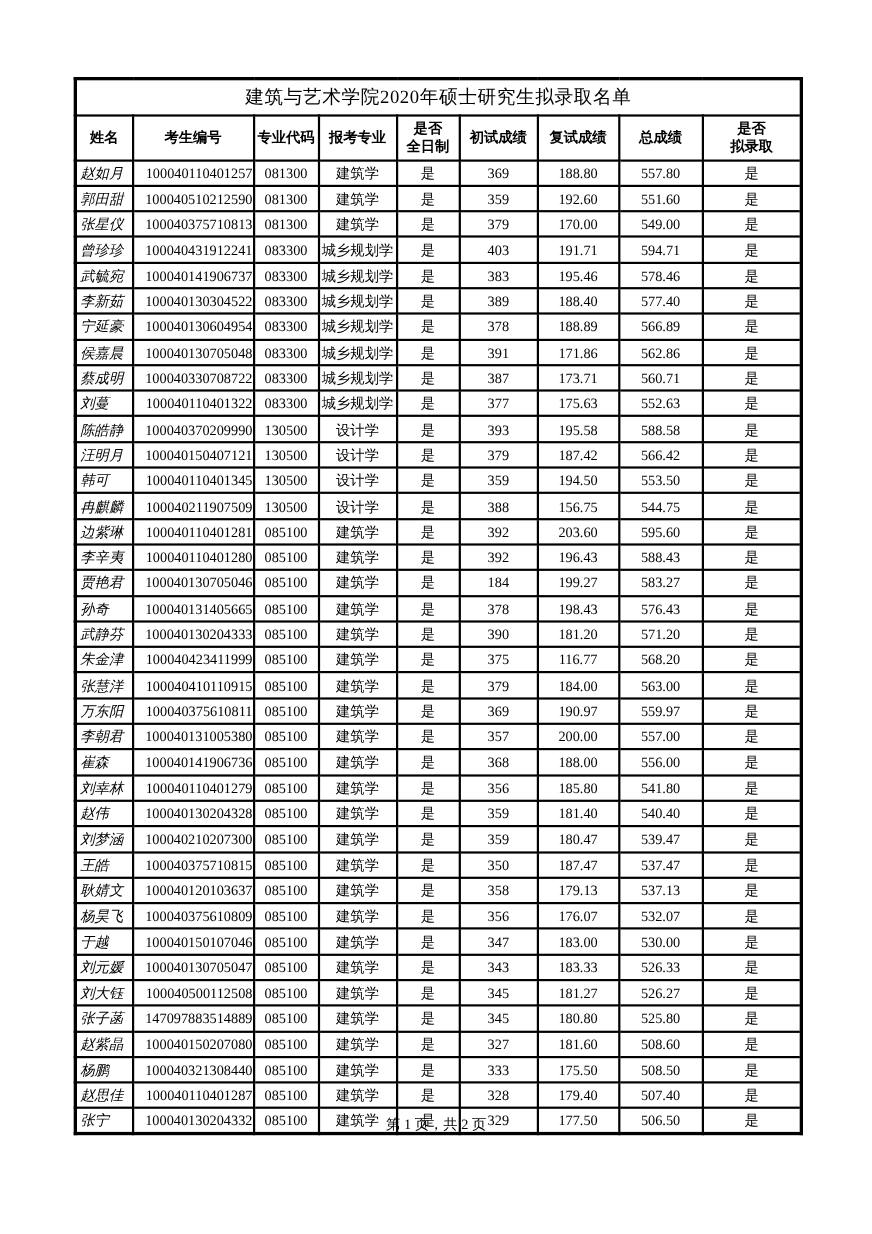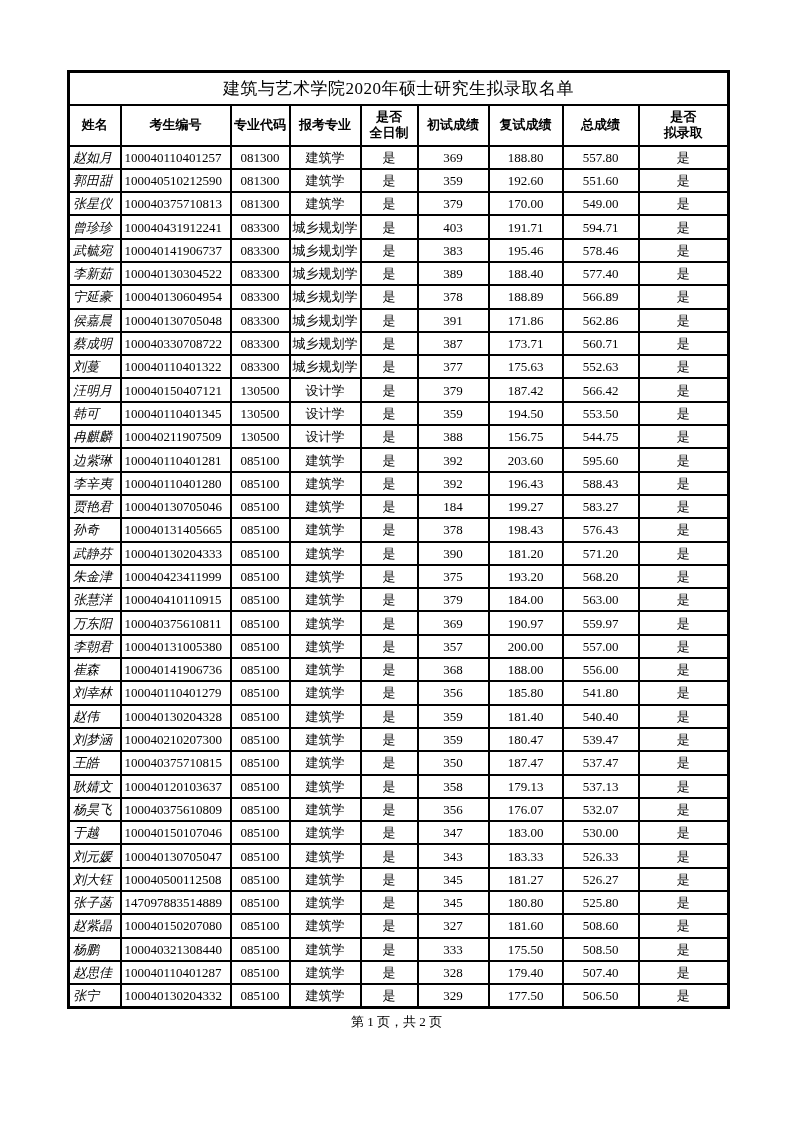--- a/index.html
+++ b/index.html
@@ -62,21 +62,21 @@
   tr.data-row td {
     font-size: 13px;
     line-height: 1;
   }
   tr.data-row td:nth-child(1) {
     text-align: left;
     padding-left: 3px;
     font-style: italic;
   }
   tr.data-row td:nth-child(2) {
-    text-align: left;
+    text-align: right;
     padding-left: 3px;
   }
   .footer {
     position: absolute;
     left: 0;
     top: 1013px;
     width: 793px;
     text-align: center;
     font-size: 13px;
   }
@@ -221,20 +221,31 @@
           <td>100040110401322</td>
           <td>083300</td>
           <td>城乡规划学</td>
           <td>是</td>
           <td>377</td>
           <td>175.63</td>
           <td>552.63</td>
           <td>是</td>
         </tr>
         <tr class="data-row">
+          <td>陈皓静</td>
+          <td>100040370209990</td>
+          <td>130500</td>
+          <td>设计学</td>
+          <td>是</td>
+          <td>393</td>
+          <td>195.58</td>
+          <td>588.58</td>
+          <td>是</td>
+        </tr>
+        <tr class="data-row">
           <td>汪明月</td>
           <td>100040150407121</td>
           <td>130500</td>
           <td>设计学</td>
           <td>是</td>
           <td>379</td>
           <td>187.42</td>
           <td>566.42</td>
           <td>是</td>
         </tr>
@@ -315,21 +326,21 @@
           <td>571.20</td>
           <td>是</td>
         </tr>
         <tr class="data-row">
           <td>朱金津</td>
           <td>100040423411999</td>
           <td>085100</td>
           <td>建筑学</td>
           <td>是</td>
           <td>375</td>
-          <td>193.20</td>
+          <td>116.77</td>
           <td>568.20</td>
           <td>是</td>
         </tr>
         <tr class="data-row">
           <td>张慧洋</td>
           <td>100040410110915</td>
           <td>085100</td>
           <td>建筑学</td>
           <td>是</td>
           <td>379</td>

